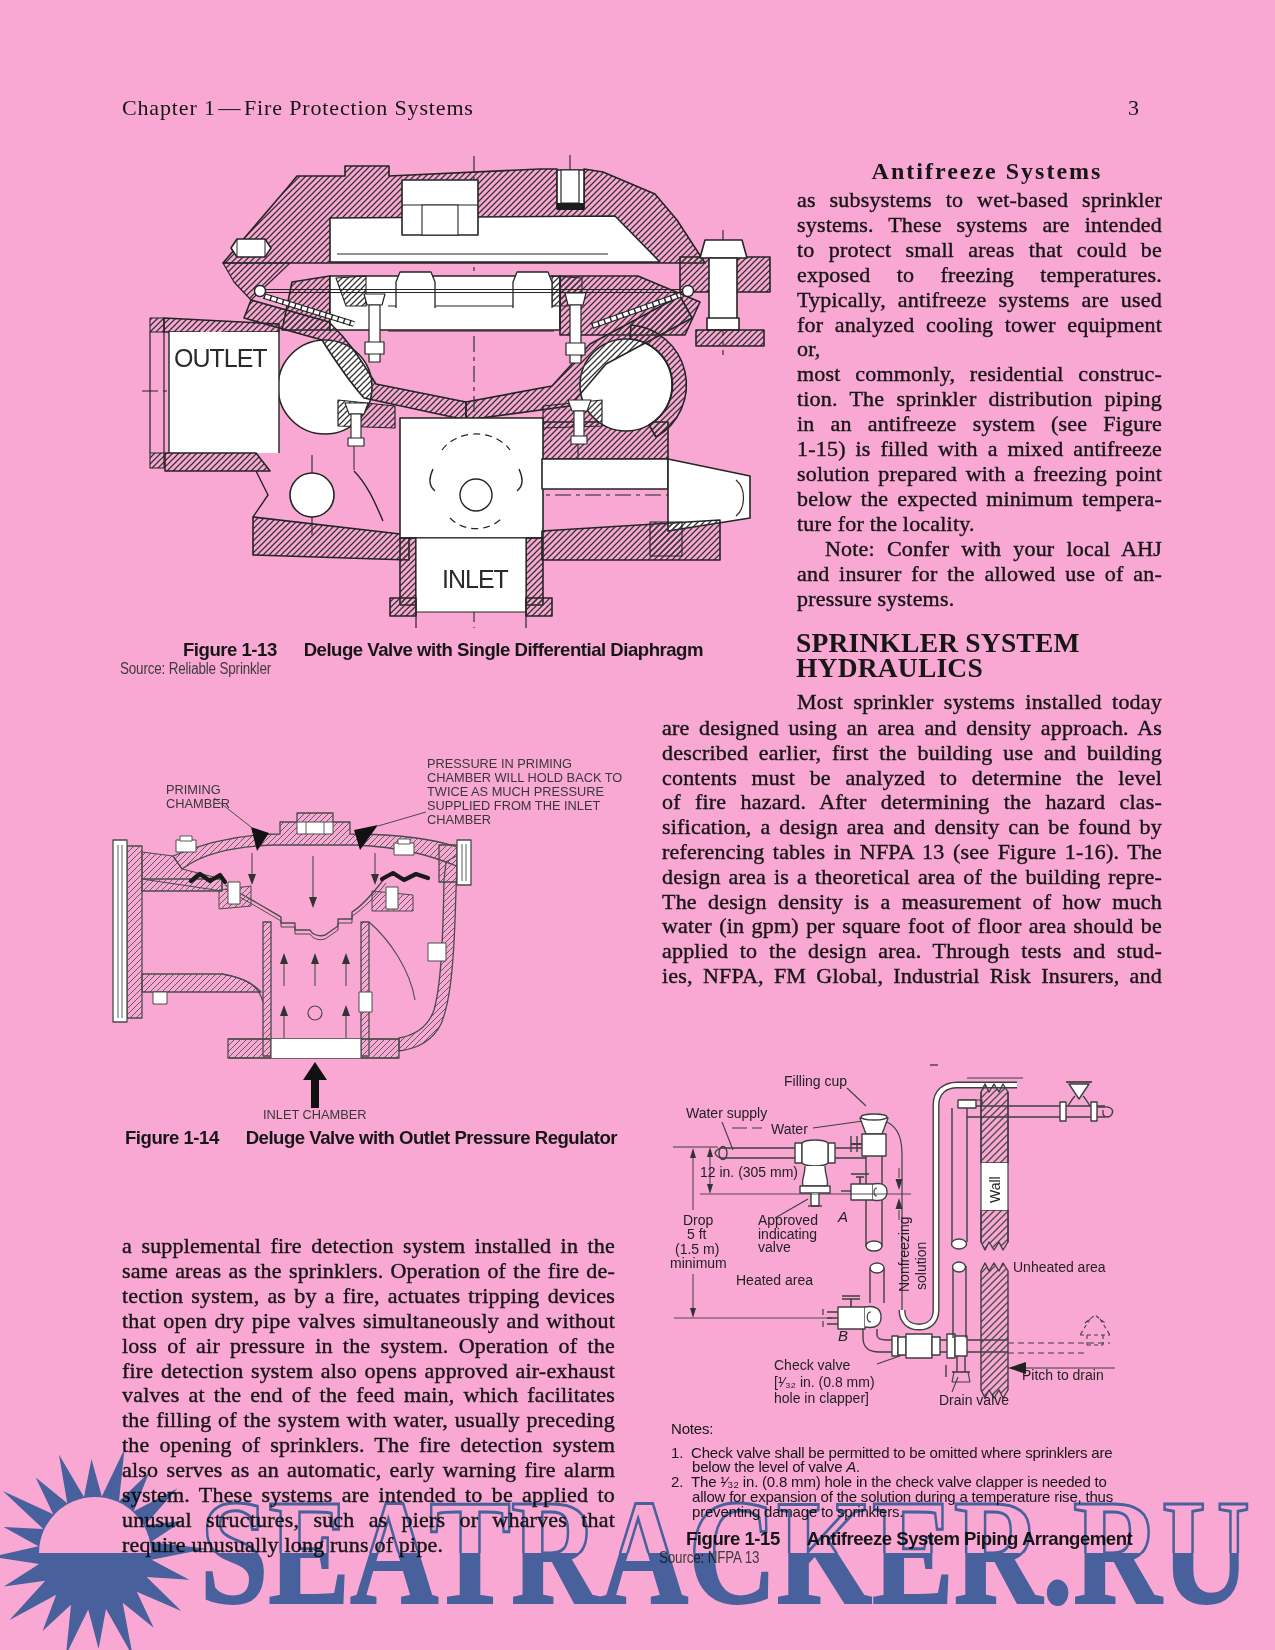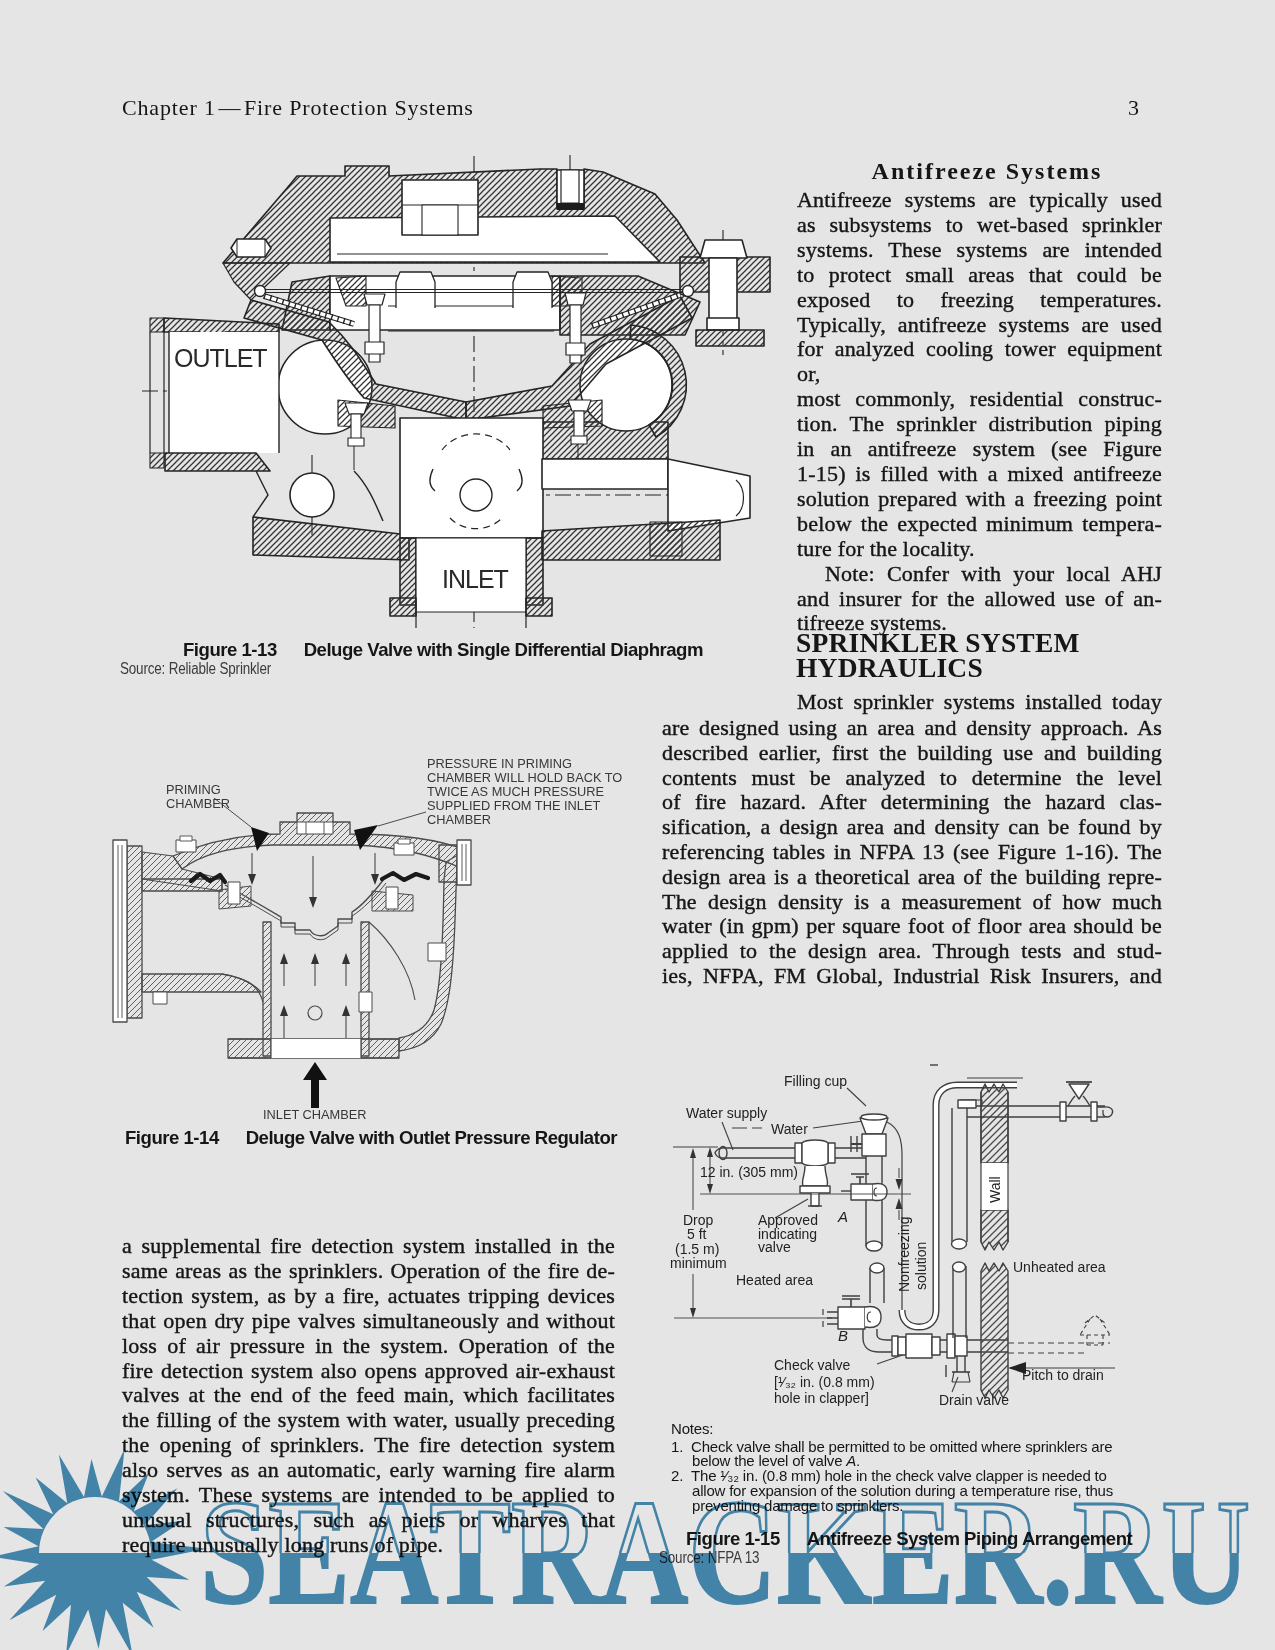--- a/index.html
+++ b/index.html
@@ -1,52 +1,51 @@
 <!DOCTYPE html>
 <html><head>
 <meta charset="utf-8">
 <style>
   html,body{margin:0;padding:0;background:#fff;}
-  .page{position:relative;width:1275px;height:1650px;background:#e5e5e5;overflow:hidden;
+  .page{position:relative;width:1275px;height:1650px;background:#f9a8d4;overflow:hidden;
         font-family:"Liberation Serif",serif;color:#161616;}
   .abs{position:absolute;}
   .j{text-align:justify;text-align-last:justify;}
   .body22{font-size:22px;letter-spacing:0.2px;-webkit-text-stroke:0.4px #161616;}
   .sans{font-family:"Liberation Sans",sans-serif;}
   .cap{font-family:"Liberation Sans",sans-serif;font-weight:bold;font-size:19px;letter-spacing:-0.5px;white-space:pre;transform:scaleX(0.978);transform-origin:left;}
   .src{font-family:"Liberation Sans",sans-serif;font-size:16px;color:#3c3c3c;letter-spacing:-0.2px;transform:scaleX(0.84);transform-origin:left;}
 </style>
 </head>
 <body>
 <div class="page">
 
   <div class="abs" style="left:122px;top:95px;font-size:22px;letter-spacing:0.85px;">Chapter 1 — Fire Protection Systems</div>
   <div class="abs" style="left:1128px;top:95px;font-size:22px;">3</div>
 
   <div class="abs" style="left:797px;top:158px;width:380px;">
     <div style="font-size:24px;font-weight:bold;letter-spacing:2px;text-align:center;">Antifreeze Systems</div>
   </div>
   <div class="abs body22" style="left:797px;top:188px;width:365px;line-height:24.9px;">
-    <div class="j">Antifreeze systems are typically used</div>
     <div class="j">as subsystems to wet-based sprinkler</div>
     <div class="j">systems. These systems are intended</div>
     <div class="j">to protect small areas that could be</div>
     <div class="j">exposed to freezing temperatures.</div>
     <div class="j">Typically, antifreeze systems are used</div>
     <div class="j">for analyzed cooling tower equipment or,</div>
     <div class="j">most commonly, residential construc-</div>
     <div class="j">tion. The sprinkler distribution piping</div>
     <div class="j">in an antifreeze system (see Figure</div>
     <div class="j">1-15) is filled with a mixed antifreeze</div>
     <div class="j">solution prepared with a freezing point</div>
     <div class="j">below the expected minimum tempera-</div>
     <div>ture for the locality.</div>
     <div class="j" style="text-indent:28px;">Note: Confer with your local AHJ</div>
     <div class="j">and insurer for the allowed use of an-</div>
-    <div>tifreeze systems.</div>
+    <div>pressure systems.</div>
   </div>
   <div class="abs" style="left:796px;top:630px;width:380px;font-size:27.5px;font-weight:bold;line-height:25px;letter-spacing:0.2px;">SPRINKLER SYSTEM<br>HYDRAULICS</div>
   <div class="abs body22" style="left:797px;top:690px;width:365px;line-height:24.8px;">
     <div class="j">Most sprinkler systems installed today</div>
   </div>
   <div class="abs body22" style="left:662px;top:716px;width:500px;line-height:24.8px;">
     <div class="j">are designed using an area and density approach. As</div>
     <div class="j">described earlier, first the building use and building</div>
     <div class="j">contents must be analyzed to determine the level</div>
     <div class="j">of fire hazard. After determining the hazard clas-</div>
@@ -78,21 +77,21 @@
     <div class="j">the filling of the system with water, usually preceding</div>
     <div class="j">the opening of sprinklers. The fire detection system</div>
     <div class="j">also serves as an automatic, early warning fire alarm</div>
     <div class="j">system. These systems are intended to be applied to</div>
     <div class="j">unusual structures, such as piers or wharves that</div>
     <div>require unusually long runs of pipe.</div>
   </div>
 
   <div class="abs sans" style="left:671px;top:1422px;font-size:15px;line-height:14.7px;letter-spacing:-0.2px;">
     <div>Notes:</div>
-    <div style="margin-top:3px;">1.&nbsp;&nbsp;Check valve shall be permitted to be omitted where sprinklers are</div>
+    <div style="margin-top:9px;">1.&nbsp;&nbsp;Check valve shall be permitted to be omitted where sprinklers are</div>
     <div style="padding-left:21px;">below the level of valve <i>A</i>.</div>
     <div>2.&nbsp;&nbsp;The ¹⁄₃₂ in. (0.8 mm) hole in the check valve clapper is needed to</div>
     <div style="padding-left:21px;">allow for expansion of the solution during a temperature rise, thus</div>
     <div style="padding-left:21px;">preventing damage to sprinklers.</div>
   </div>
 
   <div class="abs" id="fig13" style="left:140px;top:150px;">
   <svg width="640" height="490" viewBox="0 0 640 490">
     <defs>
       <pattern id="h13" patternUnits="userSpaceOnUse" width="6" height="6">

